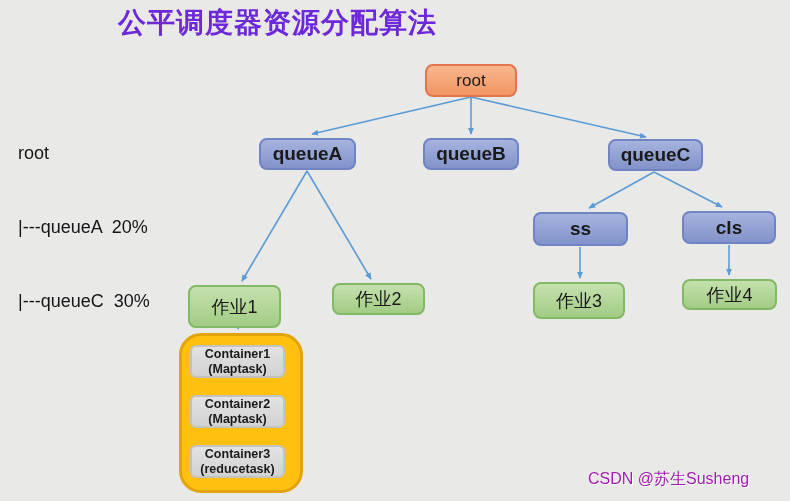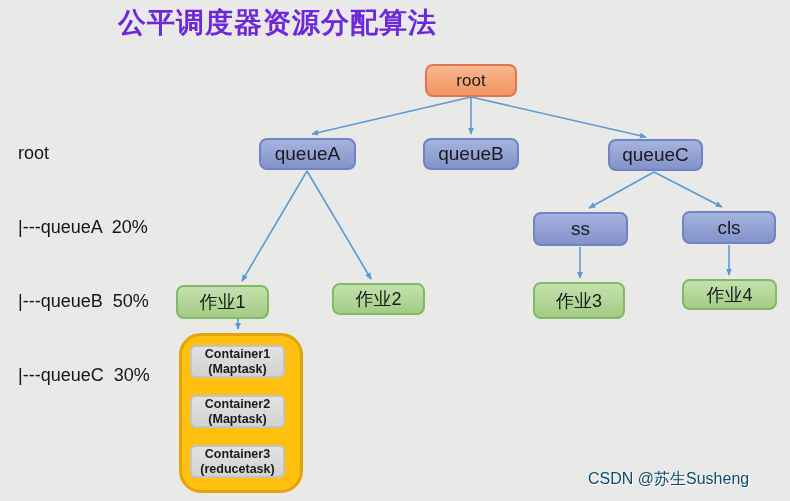--- a/index.html
+++ b/index.html
@@ -51,20 +51,21 @@
   }
   .node.root {
     background: linear-gradient(#f9b68e, #f19563);
     border: 2px solid #e1764e;
     font-size: 17px;
   }
   .node.queue {
     background: linear-gradient(#a6b3de, #8293ca);
     border: 2px solid #7083c2;
     font-size: 19px;
+    font-weight: bold;
   }
   .node.job {
     background: linear-gradient(#c4e1ae, #a2cc85);
     border: 2px solid #82b965;
     font-size: 18px;
   }
   .container-group {
     position: absolute;
     left: 179px;
     top: 333px;
@@ -90,36 +91,35 @@
     font-weight: 600;
     line-height: 14.5px;
     color: #1a1a1a;
     white-space: nowrap;
   }
   .watermark {
     position: absolute;
     left: 588px;
     top: 469px;
     font-size: 16px;
-    color: #0c4a6e;
+    color: #a21caf;
     text-shadow: 1px 1px 0 #ffffff;
     white-space: nowrap;
   }
 </style>
 </head>
 <body>
 
 <div class="canvas">
 
   <div class="title">公平调度器资源分配算法</div>
 
   <div class="config">
     <div>root</div>
     <div>|---queueA  20%</div>
-    <div>|---queueB  50%</div>
     <div>|---queueC  30%</div>
     
   </div>
 
   <svg class="arrows" viewBox="0 0 790 501" xmlns="http://www.w3.org/2000/svg">
     <defs>
       <marker id="arw" markerWidth="8" markerHeight="8" refX="6.2" refY="3" orient="auto" markerUnits="userSpaceOnUse">
         <path d="M0,0 L7,3 L0,6 Z" fill="#5b9bd5"></path>
       </marker>
     </defs>
@@ -139,21 +139,21 @@
 
   <div class="node root" style="left:425px; top:64px;  width:92px; height:33px;">root</div>
 
   <div class="node queue" style="left:259px; top:138px; width:97px; height:32px;">queueA</div>
   <div class="node queue" style="left:423px; top:138px; width:96px; height:32px;">queueB</div>
   <div class="node queue" style="left:608px; top:139px; width:95px; height:32px;">queueC</div>
 
   <div class="node queue" style="left:682px; top:211px; width:94px; height:33px;">cls</div>
   <div class="node queue" style="left:533px; top:212px; width:95px; height:34px;">ss</div>
 
-  <div class="node job" style="left:176px; top:285px; width:93px; height:34px;">作业1</div>
+  <div class="node job" style="left:188px; top:285px; width:93px; height:43px;">作业1</div>
   <div class="node job" style="left:332px; top:283px; width:93px; height:32px;">作业2</div>
   <div class="node job" style="left:533px; top:282px; width:92px; height:37px;">作业3</div>
   <div class="node job" style="left:682px; top:279px; width:95px; height:31px;">作业4</div>
 
   <div class="container-group"></div>
 
   <div class="task-box" style="top:345px;">
     <span>Container1</span>
     <span>(Maptask)</span>
   </div>

